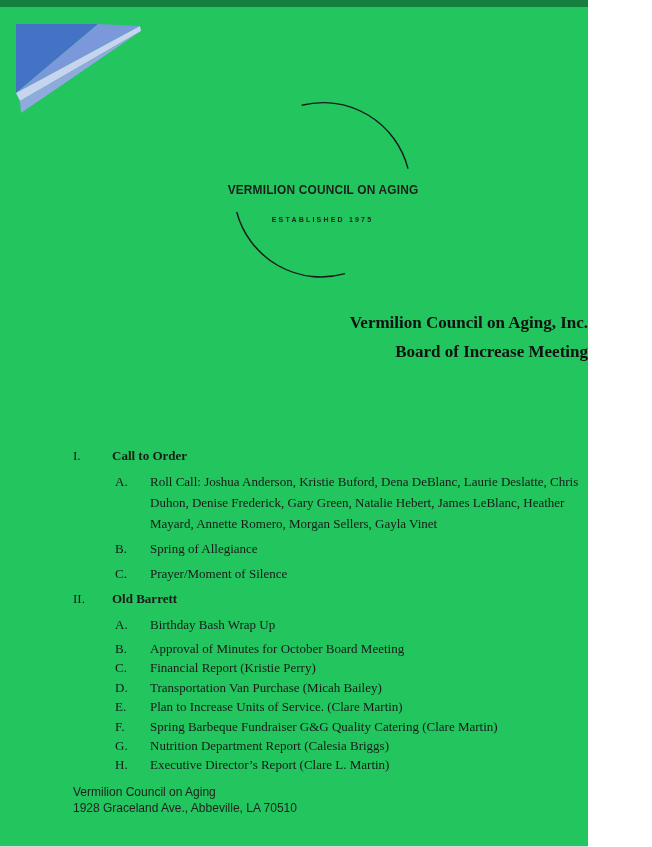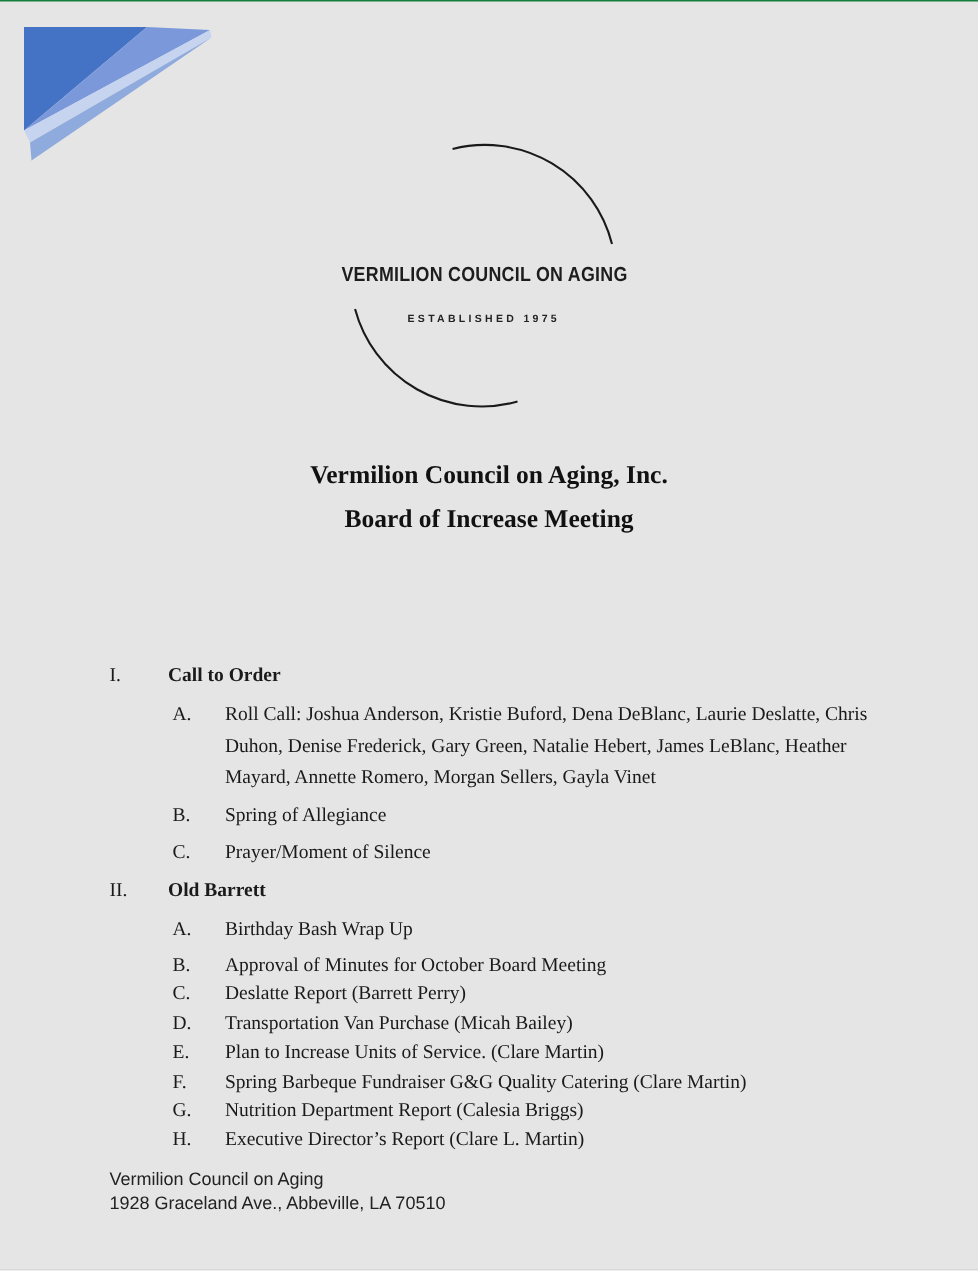--- a/index.html
+++ b/index.html
@@ -1,21 +1,21 @@
 <!DOCTYPE html>
 <html><head>
 <meta charset="utf-8">
 <style>
   html,body{margin:0;padding:0;background:#fff;}
   .page{
     position:relative;
-    width:652px;height:847px;
+    width:588px;height:847px;
     box-sizing:border-box;
-    background:#e5e5e5;
-    border-top:1px solid #15803d;
+    background:#22c55e;
+    border-top:7px solid #15803d;
     border-bottom:1px solid #d8d8d8;
     font-family:"Liberation Serif", serif;
     color:#1a1a1a;
     overflow:hidden;
   }
   
   .corner{position:absolute;left:14px;top:16px;}
   
   .logo{position:absolute;left:230px;top:90px;width:185px;height:185px;}
   .logo svg{position:absolute;left:0;top:0;}
@@ -29,21 +29,21 @@
   .logo-est{
     position:absolute;left:50%;top:122px;
     transform:translate(-50%,-50%);
     font-family:"Liberation Sans", sans-serif;
     font-weight:bold;font-size:7px;letter-spacing:2.2px;
     white-space:nowrap;color:#232323;
   }
   
   .title-block{
     position:absolute;top:302px;left:0;right:0;
-    text-align:center;font-weight:bold;font-size:17px;
+    text-align:right;font-weight:bold;font-size:17px;
     line-height:28.5px;color:#111;
   }
   
   .agenda{
     position:absolute;top:438px;left:73px;width:517px;
     font-size:13px;line-height:21px;
   }
   .section{margin-bottom:3px;}
   .section-head{margin-bottom:5px;}
   .numeral{display:inline-block;width:39px;}
@@ -114,21 +114,21 @@
         </div>
       </div>
       <div class="section">
         <div class="items tight">
           <div class="item">
             <span class="letter">B.</span>
             <span class="itext">Approval of Minutes for October Board Meeting</span>
           </div>
           <div class="item">
             <span class="letter">C.</span>
-            <span class="itext">Deslatte Report (Barrett Perry)</span>
+            <span class="itext">Financial Report (Kristie Perry)</span>
           </div>
           <div class="item">
             <span class="letter">D.</span>
             <span class="itext">Transportation Van Purchase (Micah Bailey)</span>
           </div>
           <div class="item">
             <span class="letter">E.</span>
             <span class="itext">Plan to Increase Units of Service. (Clare Martin)</span>
           </div>
           <div class="item">

